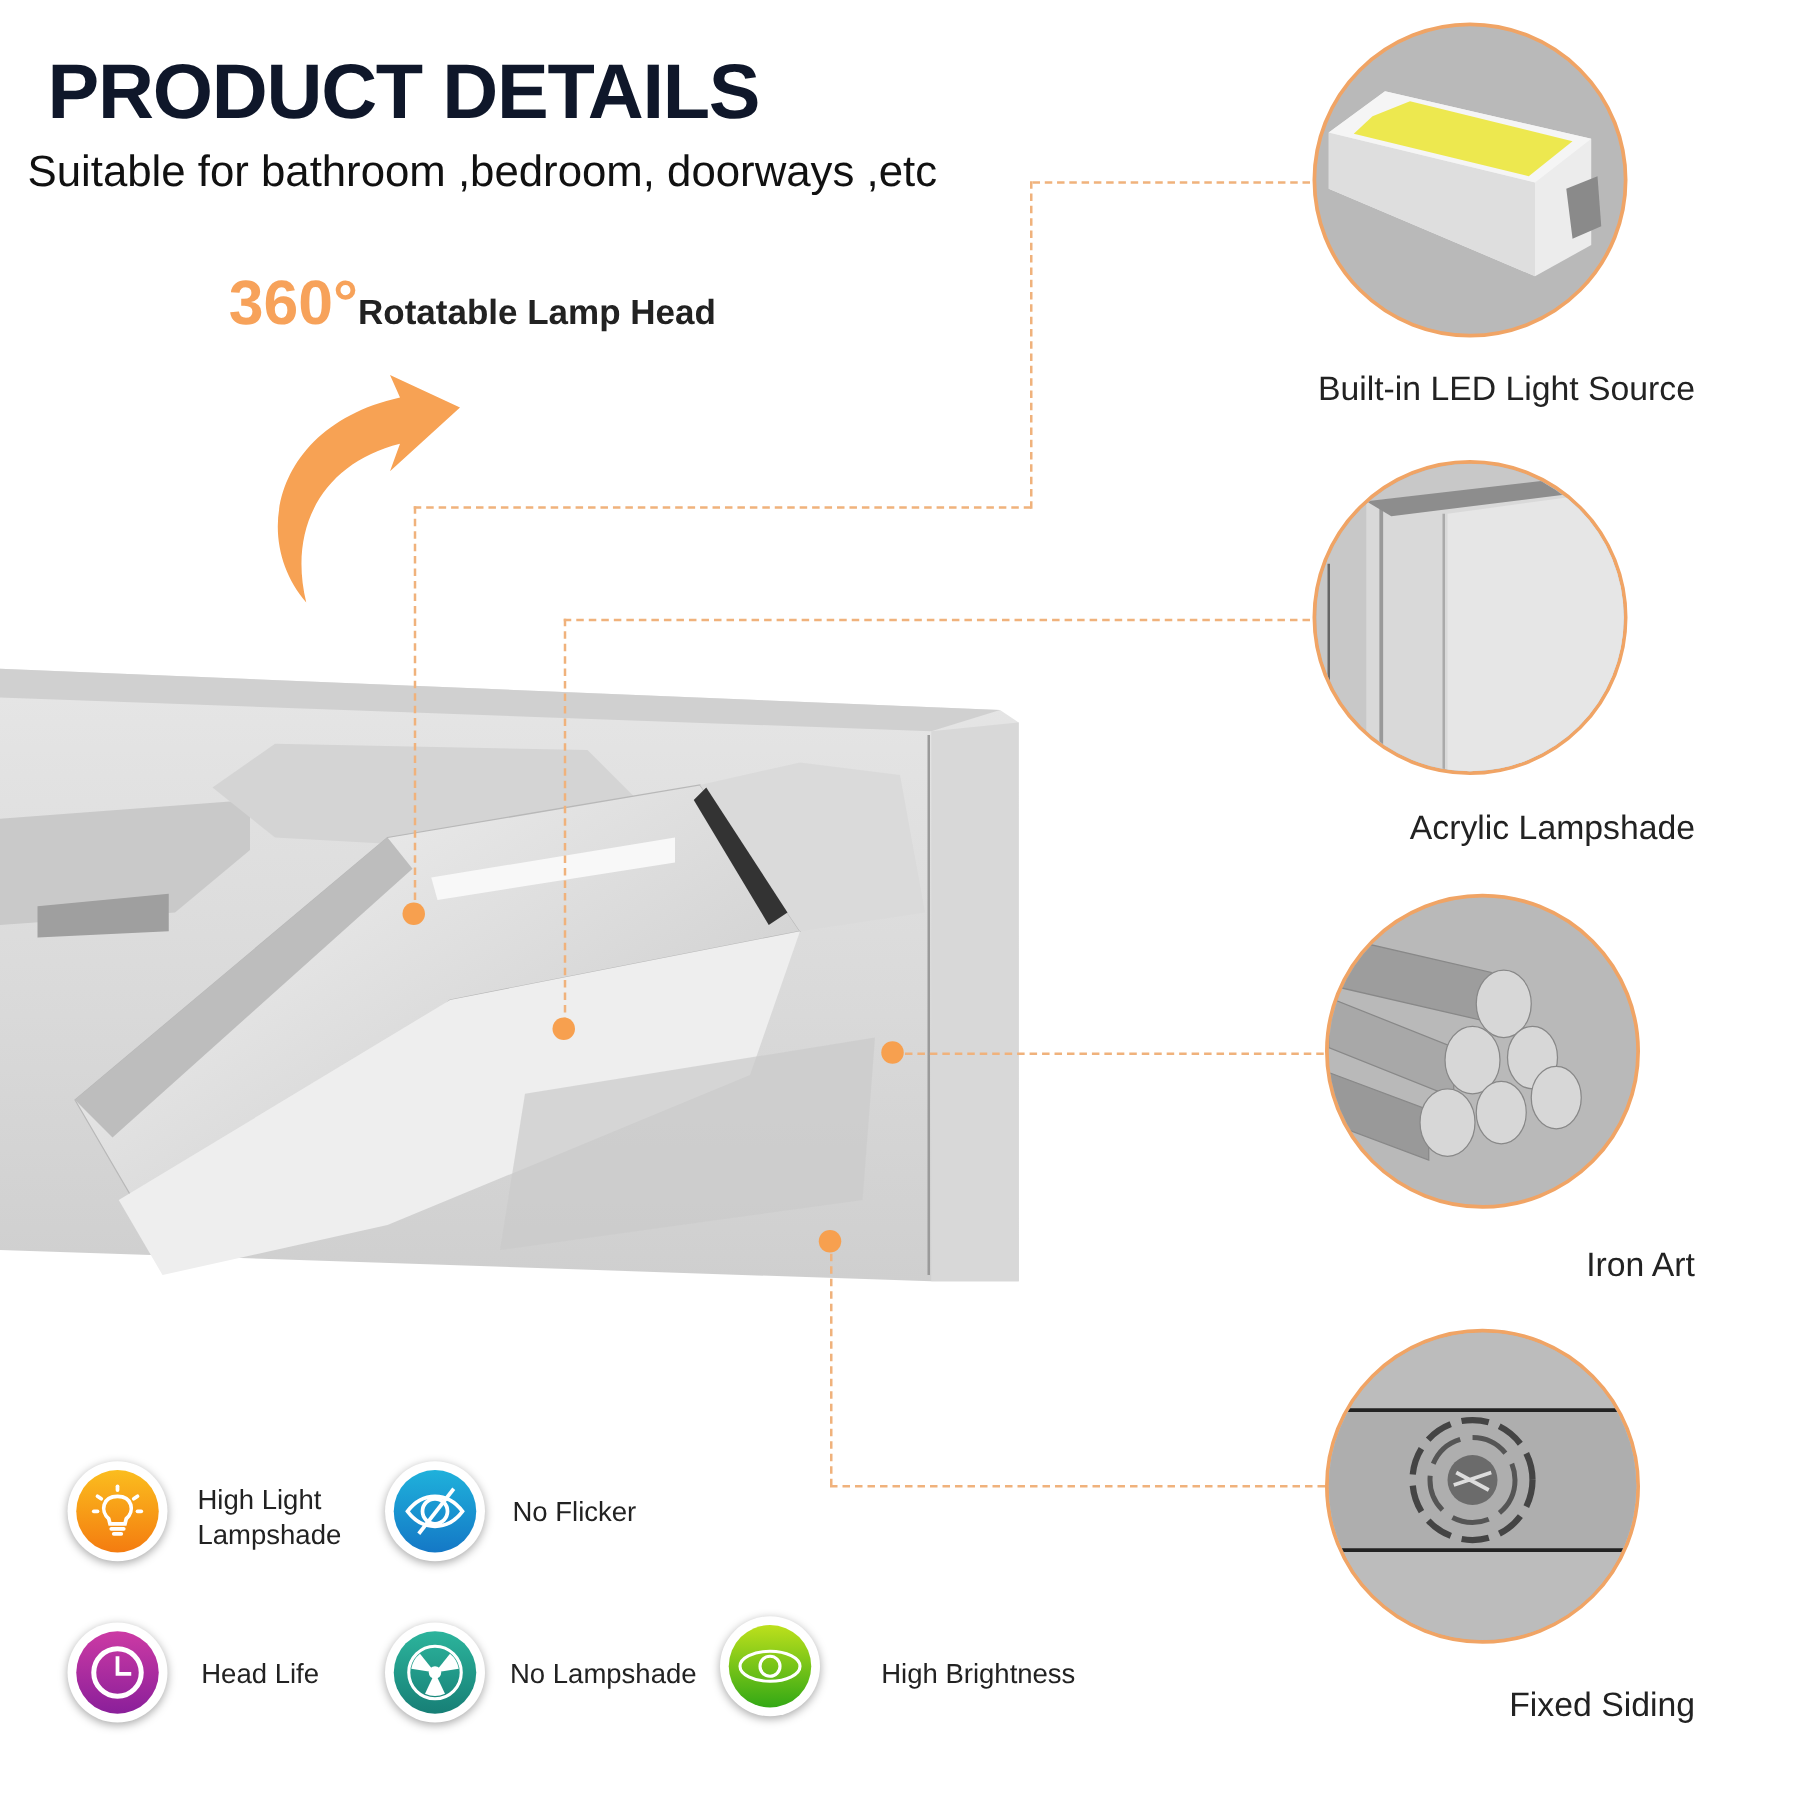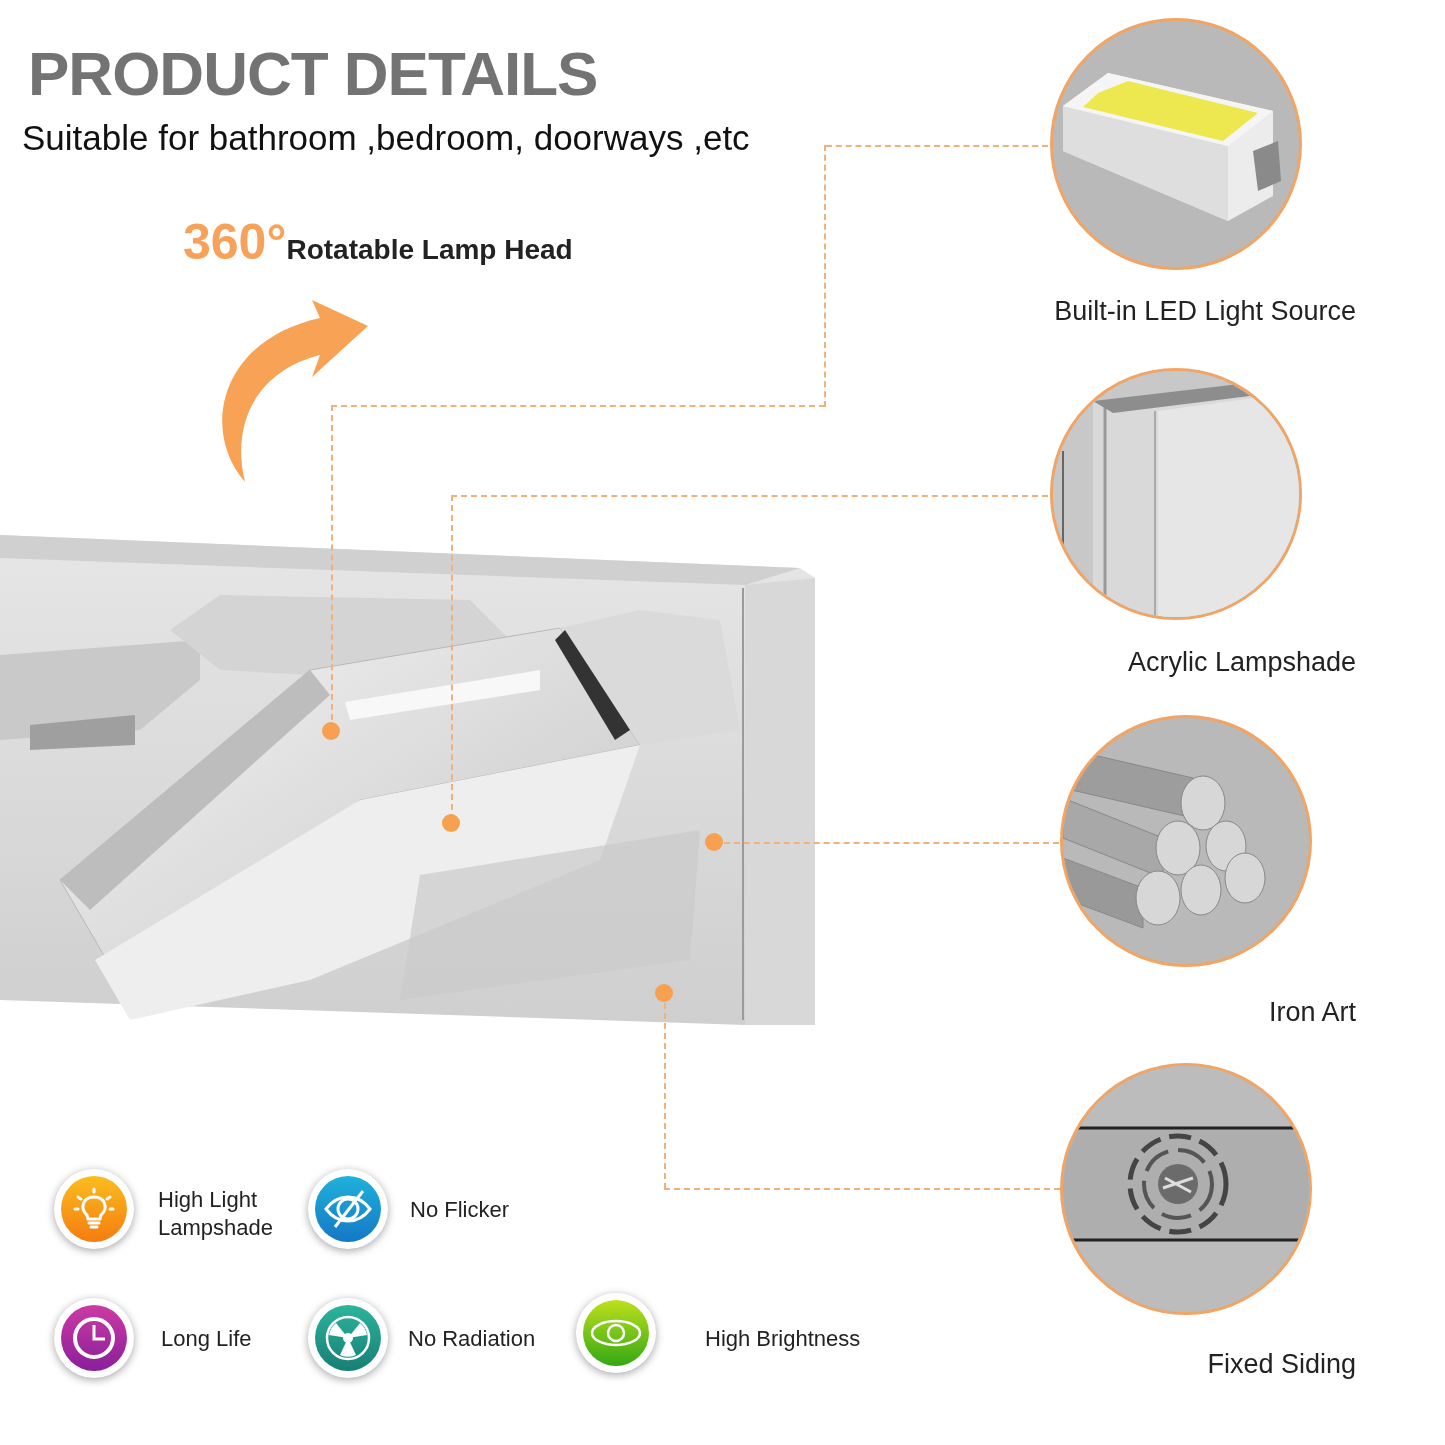--- a/index.html
+++ b/index.html
@@ -1,18 +1,18 @@
 <!DOCTYPE html>
 <html><head>
 <meta charset="utf-8">
 <style>
   html, body { margin:0; padding:0; }
   body { width:1445px; height:1445px; background:#ffffff; position:relative; overflow:hidden; font-family:"Liberation Sans", sans-serif; }
   .abs { position:absolute; }
-  .title { left:28px; top:38px; font-size:62px; font-weight:bold; color:#737373; letter-spacing:-1px; line-height:72px; }
+  .title { left:38px; top:38px; font-size:62px; font-weight:bold; color:#0f172a; letter-spacing:-1px; line-height:72px; }
   .subtitle { left:22px; top:118px; font-size:35px; color:#111; line-height:40px; }
   .rot { left:183px; top:212px; line-height:60px; white-space:nowrap;font-weight:bold; }
   .rot .deg { font-size:50px; color:#f7a25a; }
   .rot .lbl { font-size:28px; color:#222; }
   .feat-circle { width:252px; height:252px; border-radius:50%; border:3px solid #f0a465; background:#b9b9b9; overflow:hidden; box-sizing:border-box; }
   .feat-label { width:360px; text-align:right; font-size:27px; color:#222; }
   .dash-h { border-top:2px dashed #f0b27c; height:0; }
   .dash-v { border-left:2px dashed #f0b27c; width:0; }
   .dot { width:18px; height:18px; border-radius:50%; background:#f7a04f; }
   .badge { width:80px; height:80px; border-radius:50%; background:#fff; box-shadow:0 2px 8px rgba(0,0,0,0.35); display:flex; align-items:center; justify-content:center; }
@@ -172,34 +172,34 @@
 <div class="abs badge-label" style="left:410px;top:1196px">No Flicker</div>
 
 <div class="abs badge" style="left:54px;top:1298px">
   <div class="inner" style="background:linear-gradient(#cc3aa4,#8a1f9a)">
     <svg width="46" height="46" viewBox="0 0 46 46">
       <circle cx="23" cy="23" r="19" stroke="#fff" stroke-width="4" fill="none"></circle>
       <path d="M23 10 L23 24 L34 24" stroke="#fff" stroke-width="3" fill="none"></path>
     </svg>
   </div>
 </div>
-<div class="abs badge-label" style="left:161px;top:1325px">Long Life</div>
+<div class="abs badge-label" style="left:161px;top:1325px">Head Life</div>
 
 <div class="abs badge" style="left:308px;top:1298px">
   <div class="inner" style="background:linear-gradient(#2cb49c,#177f76)">
     <svg width="50" height="50" viewBox="0 0 50 50">
       <circle cx="25" cy="25" r="21" stroke="#fff" stroke-width="2.5" fill="none"></circle>
       <circle cx="25" cy="25" r="5" fill="#fff"></circle>
       <path d="M25 25 L13 10 A 19 19 0 0 0 6 22 Z" fill="#fff"></path>
       <path d="M25 25 L37 10 A 19 19 0 0 1 44 22 Z" fill="#fff"></path>
       <path d="M25 25 L17 42 A 19 19 0 0 0 33 42 Z" fill="#fff"></path>
     </svg>
   </div>
 </div>
-<div class="abs badge-label" style="left:408px;top:1325px">No Radiation</div>
+<div class="abs badge-label" style="left:408px;top:1325px">No Lampshade</div>
 
 <div class="abs badge" style="left:576px;top:1293px">
   <div class="inner" style="background:linear-gradient(#bde01c,#33a815)">
     <svg width="54" height="36" viewBox="0 0 54 36">
       <ellipse cx="27" cy="18" rx="24" ry="12" stroke="#fff" stroke-width="2.5" fill="none"></ellipse>
       <circle cx="27" cy="18" r="8" stroke="#fff" stroke-width="2.5" fill="none"></circle>
     </svg>
   </div>
 </div>
 <div class="abs badge-label" style="left:705px;top:1325px">High Brightness</div>

